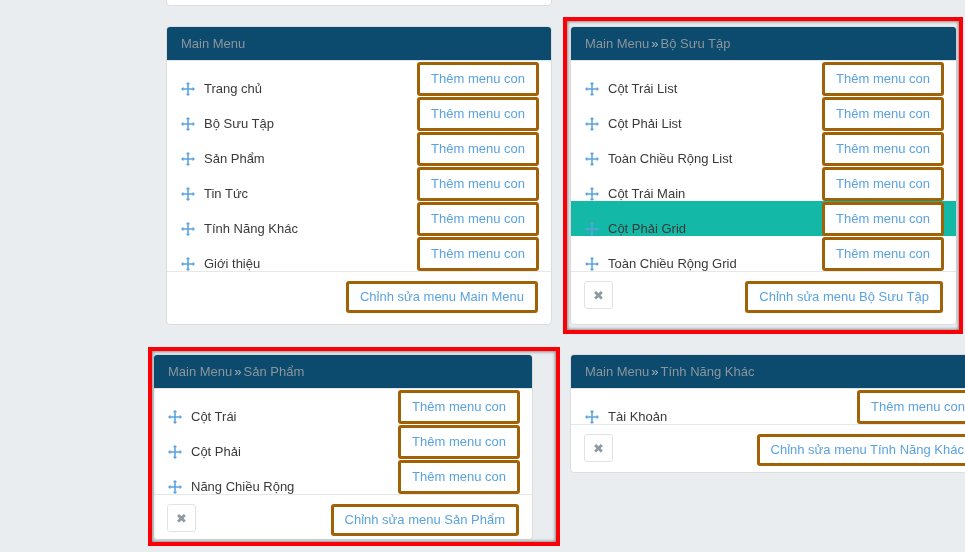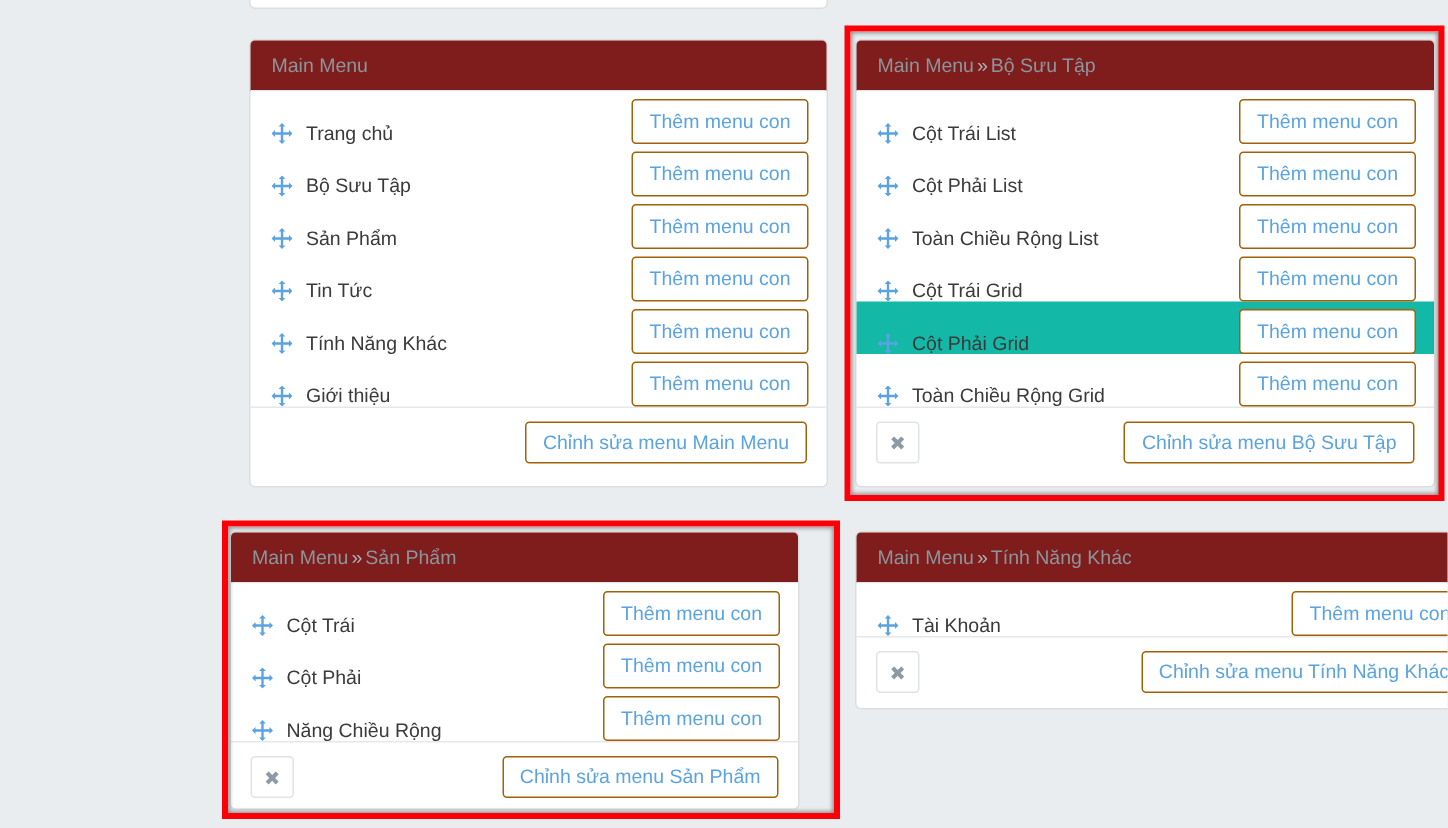--- a/index.html
+++ b/index.html
@@ -25,21 +25,21 @@
   
   .panel {
     position: absolute;
     background: #ffffff;
     border: 1px solid #dddddd;
     border-radius: 4px;
     box-sizing: border-box;
   }
 
   .panel-head {
-    background: #7f1d1d;
+    background: #0c4a6e;
     border-bottom: 1px solid #e2e6e7;
     height: 33px;
     line-height: 33px;
     padding: 0 14px;
     font-size: 13px;
     color: #8b969c;
     border-radius: 3px 3px 0 0;
     white-space: nowrap;
     overflow: hidden;
   }
@@ -78,21 +78,21 @@
     font-size: 13px;
     color: #3a3a3a;
     white-space: nowrap;
     overflow: hidden;
   }
 
   
   .btn {
     display: inline-block;
     background: #ffffff;
-    border: 1px solid #a16207;
+    border: 3px solid #a16207;
     border-radius: 3px;
     color: #5ba3e0;
     font-size: 13px;
     font-family: "Liberation Sans", sans-serif;
     padding: 5px 11px;
     line-height: 16px;
     white-space: nowrap;
     cursor: pointer;
     box-sizing: border-box;
   }
@@ -296,21 +296,21 @@
         <span class="row-label">Toàn Chiều Rộng List</span>
         <button class="btn btn-sub">Thêm menu con</button>
       </div>
 
       <div class="row">
         <span class="drag-icon">
           <svg viewBox="0 0 16 16" width="14" height="14">
               <path fill="#5ba3e0" d="M8 0l2.6 2.7H8.9v4.4h4.4V5.4L16 8l-2.7 2.6V8.9H8.9v4.4h1.7L8 16l-2.6-2.7h1.7V8.9H2.7v1.7L0 8l2.7-2.6v1.7h4.4V2.7H5.4z"></path>
             </svg>
         </span>
-        <span class="row-label">Cột Trái Grid</span>
+        <span class="row-label">Cột Trái Main</span>
         <button class="btn btn-sub">Thêm menu con</button>
       </div>
 
       <div class="row highlight">
         <span class="drag-icon">
           <svg viewBox="0 0 16 16" width="14" height="14">
               <path fill="#5ba3e0" d="M8 0l2.6 2.7H8.9v4.4h4.4V5.4L16 8l-2.7 2.6V8.9H8.9v4.4h1.7L8 16l-2.6-2.7h1.7V8.9H2.7v1.7L0 8l2.7-2.6v1.7h4.4V2.7H5.4z"></path>
             </svg>
         </span>
         <span class="row-label">Cột Phải Grid</span>

